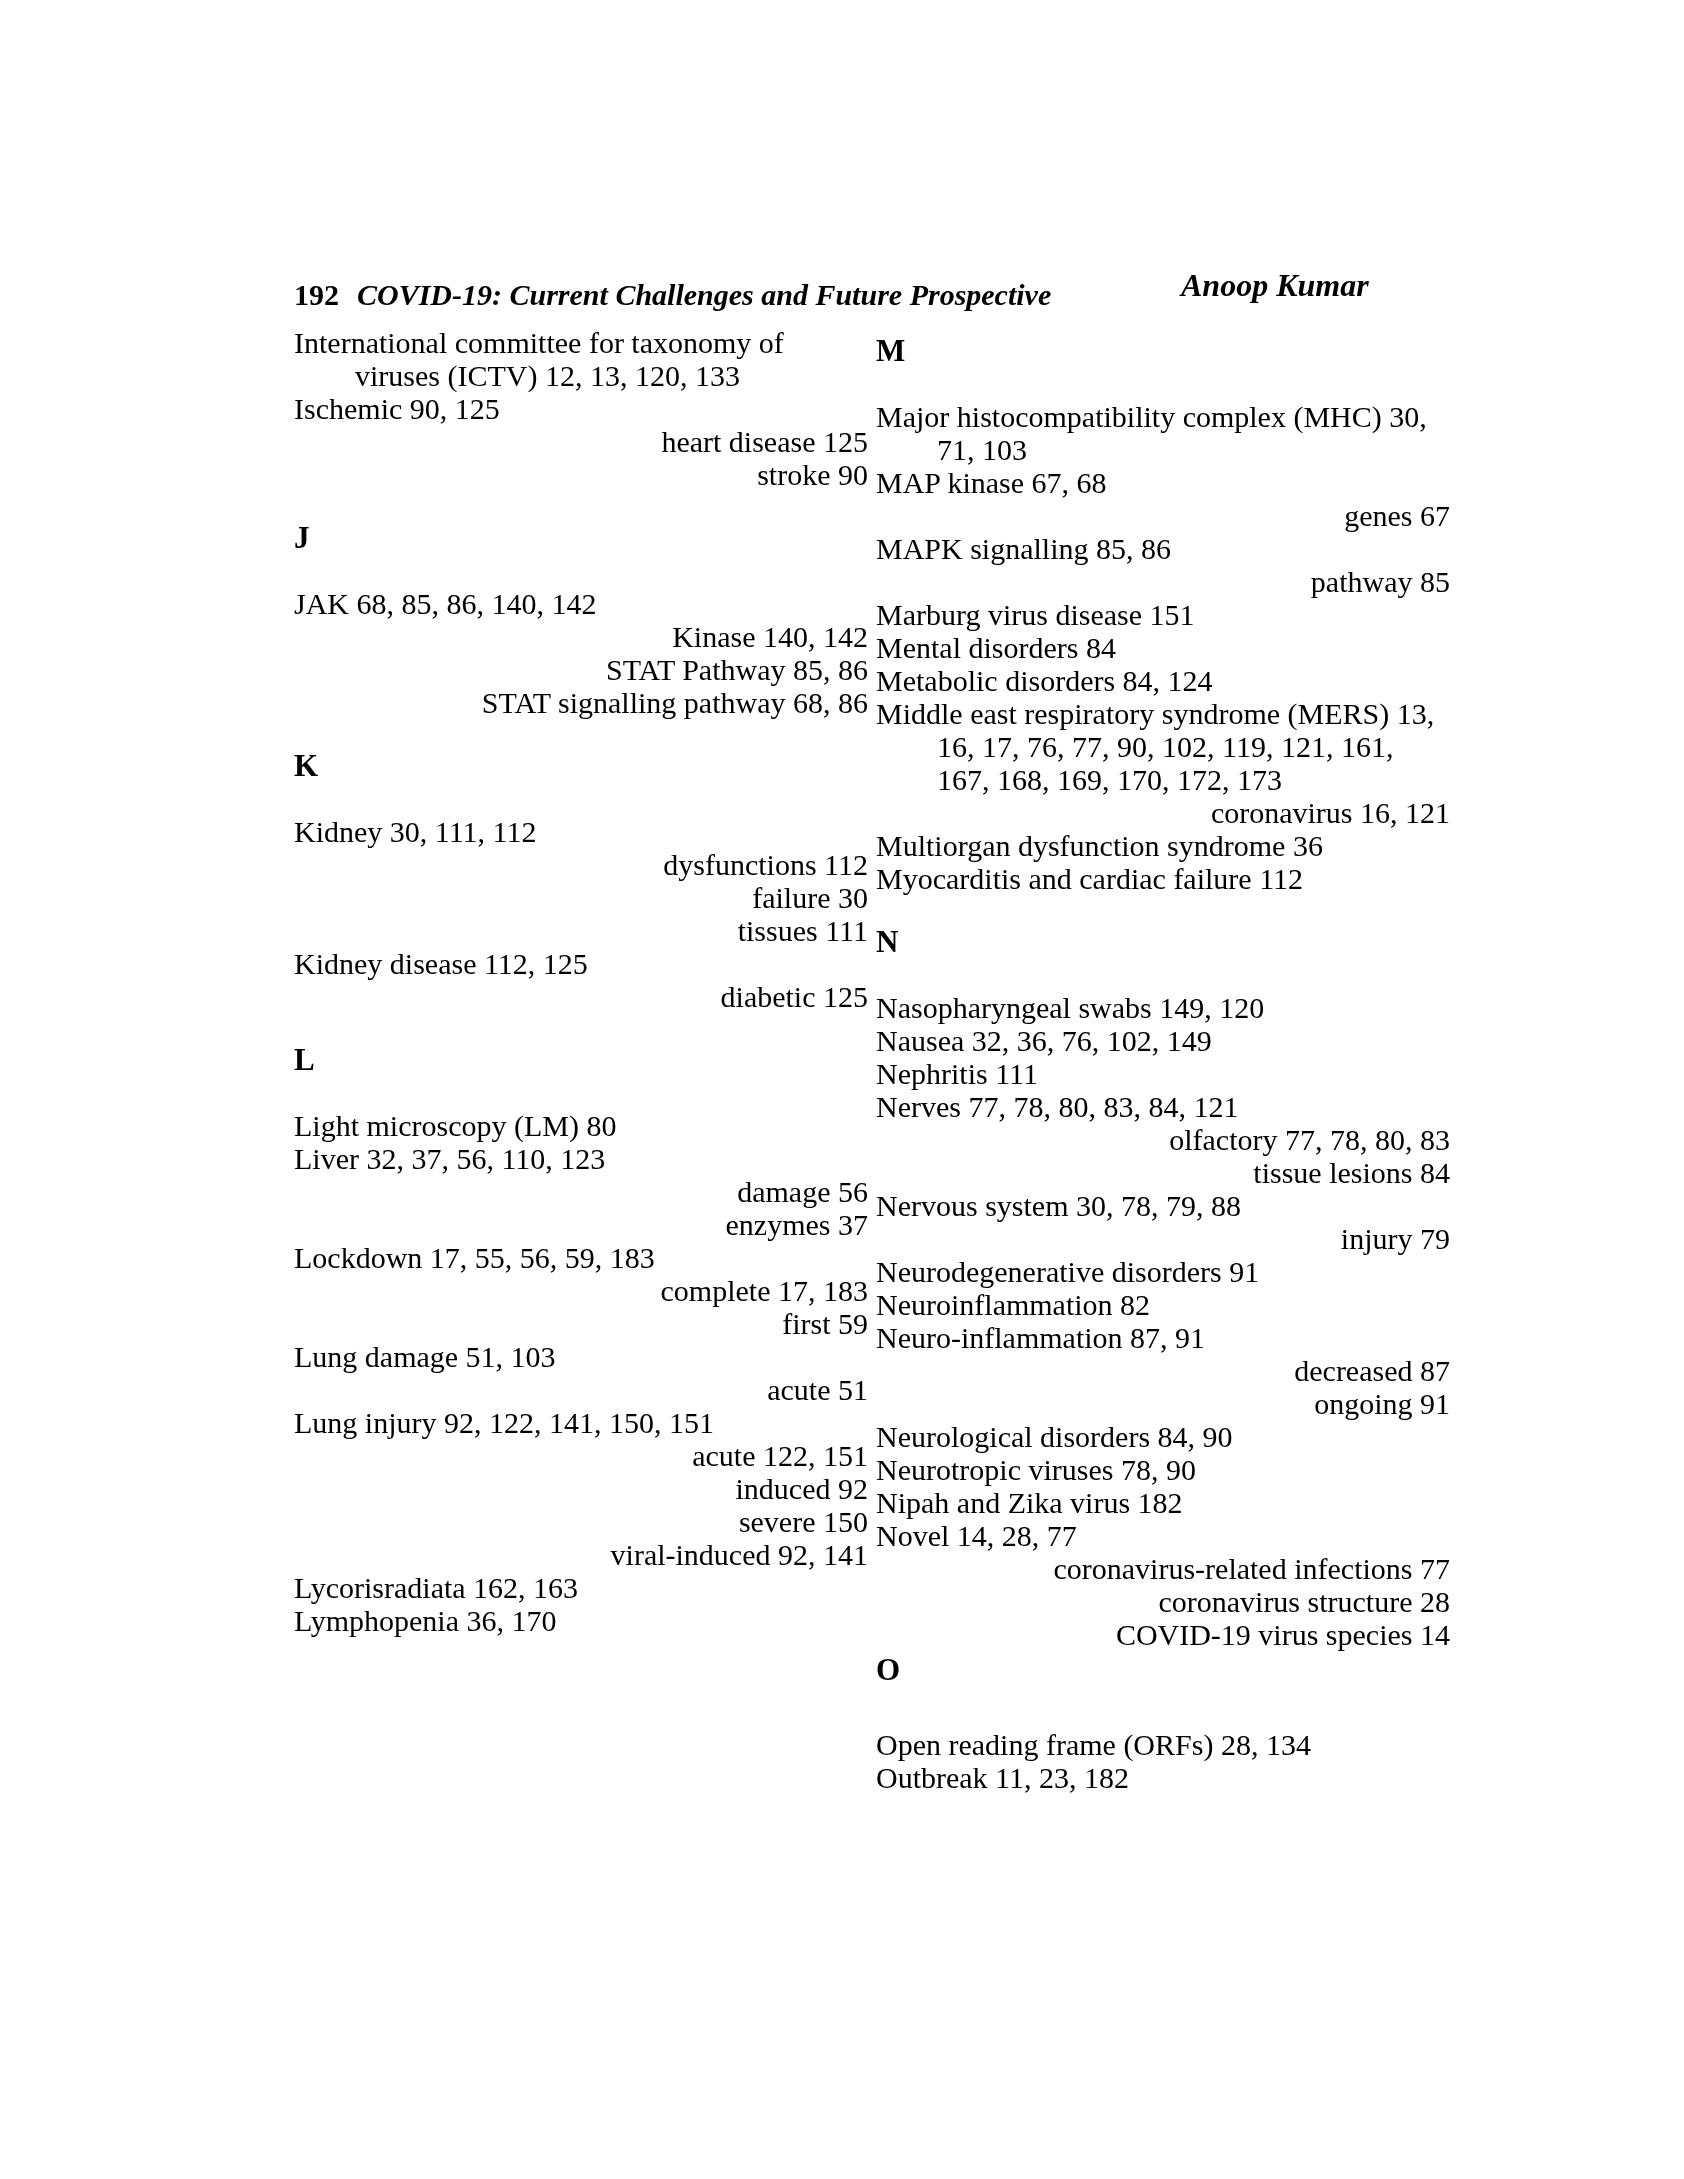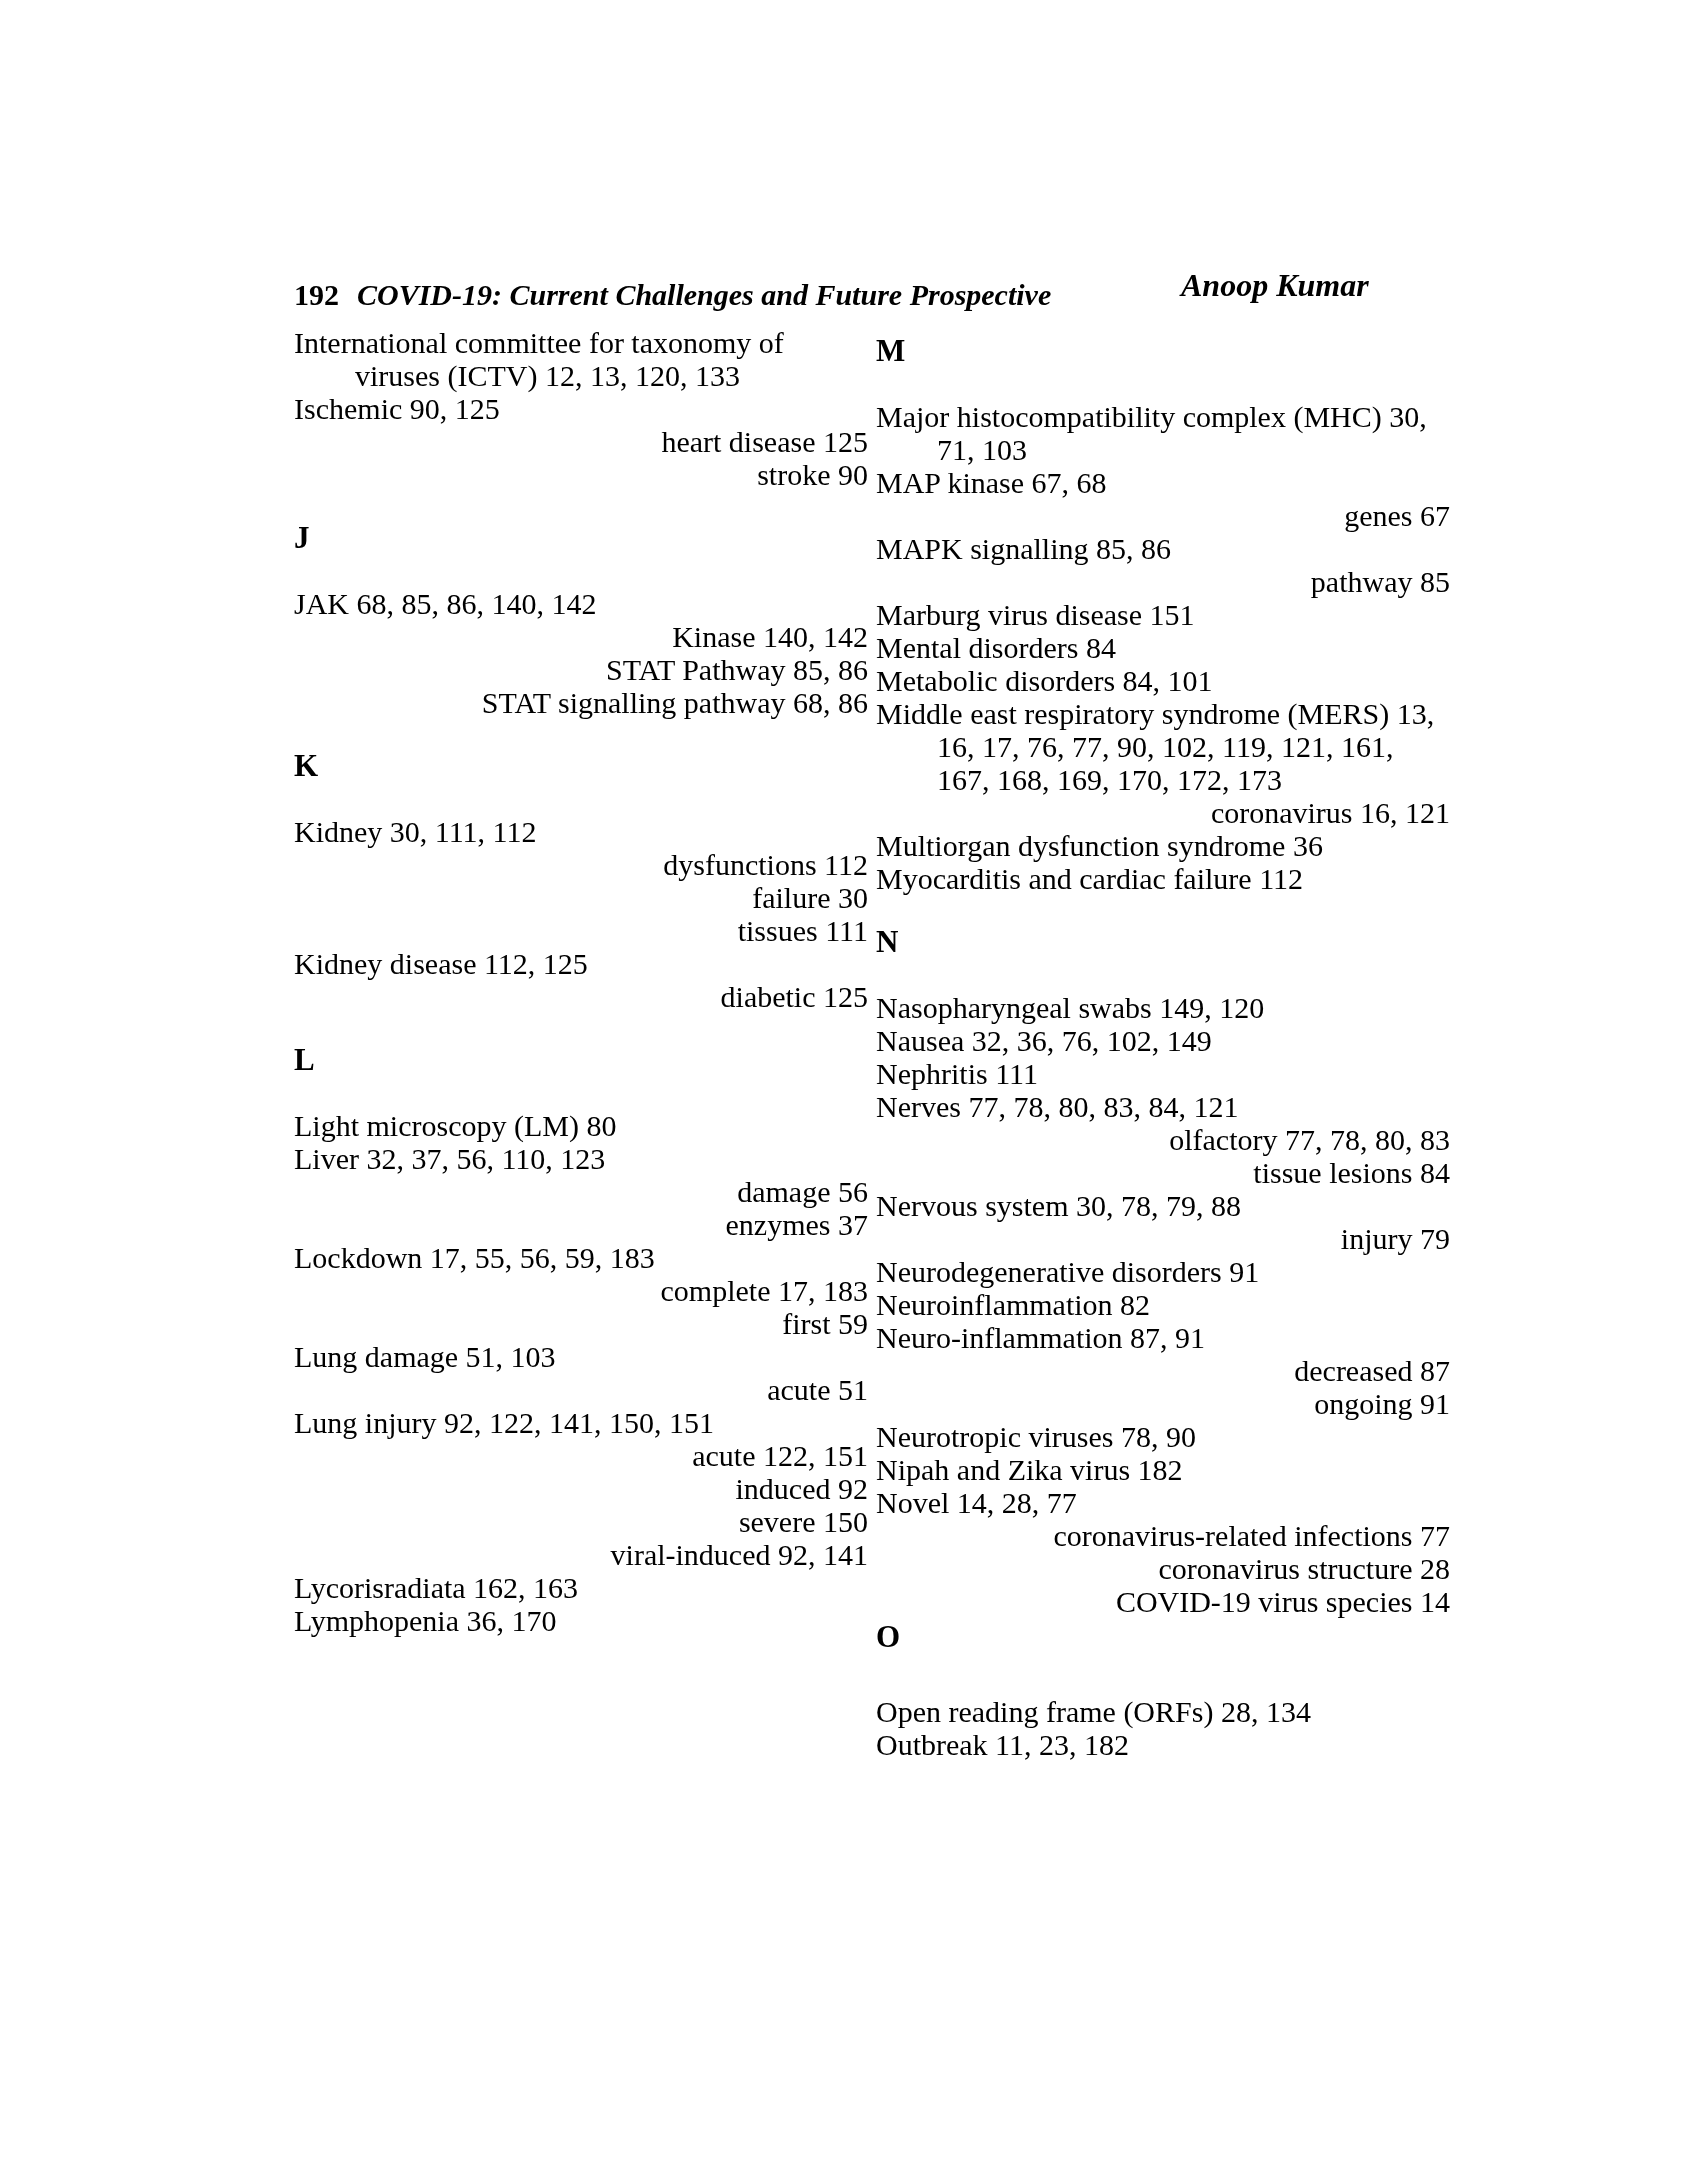--- a/index.html
+++ b/index.html
@@ -101,41 +101,42 @@
   <div class="index-col col-right">
       <div class="heading first">M</div>
       <div class="line indent-0">Major histocompatibility complex (MHC) 30,</div>
       <div class="line indent-2">71, 103</div>
       <div class="line indent-0">MAP kinase 67, 68</div>
       <div class="line indent-1">genes 67</div>
       <div class="line indent-0">MAPK signalling 85, 86</div>
       <div class="line indent-1">pathway 85</div>
       <div class="line indent-0">Marburg virus disease 151</div>
       <div class="line indent-0">Mental disorders 84</div>
-      <div class="line indent-0">Metabolic disorders 84, 101</div>
+      <div class="line indent-0">Metabolic disorders 84, 124</div>
       <div class="line indent-0">Middle east respiratory syndrome (MERS) 13,</div>
       <div class="line indent-2">16, 17, 76, 77, 90, 102, 119, 121, 161,</div>
       <div class="line indent-2">167, 168, 169, 170, 172, 173</div>
       <div class="line indent-1">coronavirus 16, 121</div>
       <div class="line indent-0">Multiorgan dysfunction syndrome 36</div>
       <div class="line indent-0">Myocarditis and cardiac failure 112</div>
       <div class="heading">N</div>
       <div class="line indent-0">Nasopharyngeal swabs 149, 120</div>
       <div class="line indent-0">Nausea 32, 36, 76, 102, 149</div>
       <div class="line indent-0">Nephritis 111</div>
       <div class="line indent-0">Nerves 77, 78, 80, 83, 84, 121</div>
       <div class="line indent-1">olfactory 77, 78, 80, 83</div>
       <div class="line indent-1">tissue lesions 84</div>
       <div class="line indent-0">Nervous system 30, 78, 79, 88</div>
       <div class="line indent-1">injury 79</div>
       <div class="line indent-0">Neurodegenerative disorders 91</div>
       <div class="line indent-0">Neuroinflammation 82</div>
       <div class="line indent-0">Neuro-inflammation 87, 91</div>
       <div class="line indent-1">decreased 87</div>
       <div class="line indent-1">ongoing 91</div>
+      <div class="line indent-0">Neurological disorders 84, 90</div>
       <div class="line indent-0">Neurotropic viruses 78, 90</div>
       <div class="line indent-0">Nipah and Zika virus 182</div>
       <div class="line indent-0">Novel 14, 28, 77</div>
       <div class="line indent-1">coronavirus-related infections 77</div>
       <div class="line indent-1">coronavirus structure 28</div>
       <div class="line indent-1">COVID-19 virus species 14</div>
       <div class="heading tight">O</div>
       <div class="line indent-0">Open reading frame (ORFs) 28, 134</div>
       <div class="line indent-0">Outbreak 11, 23, 182</div>
     </div>

